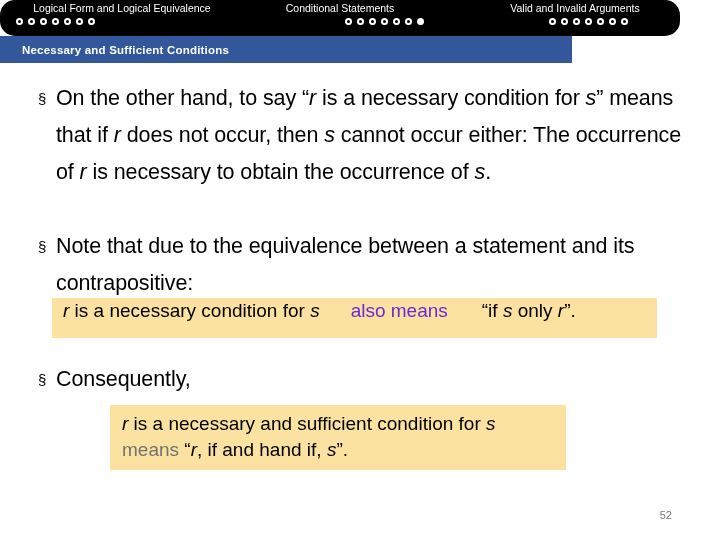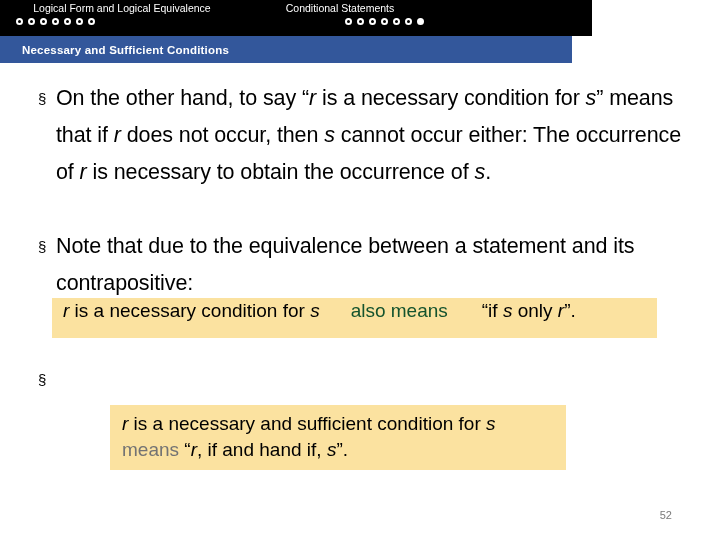--- a/index.html
+++ b/index.html
@@ -13,25 +13,26 @@
     position: relative;
     overflow: hidden;
     font-family: "Liberation Sans", sans-serif;
     color: #000000;
   }
 
   
   #topnav {
     position: absolute;
     left: 0; top: 0;
-    width: 592px;
+    width: 680px;
     height: 36px;
     background: #000000;
     display: flex;
     align-items: flex-start;
+    border-radius: 15px;
   }
   .nav-section {
     position: absolute;
     top: 2px;
     display: flex;
     flex-direction: column;
     align-items: center;
   }
   #nav-sec-0 { left: 4px;   width: 236px; }
   #nav-sec-1 { left: 240px; width: 200px; }
@@ -126,21 +127,21 @@
   #hl-box-1 {
     left: 52px;
     top: 235px;
     width: 605px;
     height: 40px;
     display: flex;
     white-space: nowrap;
   }
   #hl-box-1 .seg { font-size: 19px; line-height: 26px; }
   #hl-box-1 .seg-a { margin-left: 11px; }
-  #hl-box-1 .seg-b { margin-left: 31px; color: #14532d; }
+  #hl-box-1 .seg-b { margin-left: 31px; color: #6d28d9; }
   #hl-box-1 .seg-c { margin-left: 34px; }
 
   #hl-box-2 {
     left: 110px;
     top: 342px;
     width: 456px;
     height: 65px;
     padding: 6px 0 0 12px;
     box-sizing: border-box;
   }
@@ -184,20 +185,32 @@
         <span class="dot"></span>
         <span class="dot"></span>
         <span class="dot"></span>
         <span class="dot"></span>
         <span class="dot"></span>
         <span class="dot"></span>
         <span class="dot filled"></span>
       </div>
   </div>
 
+  <div class="nav-section" id="nav-sec-2">
+    <div class="nav-label">Valid and Invalid Arguments</div>
+    <div class="nav-dots align-right2">
+        <span class="dot"></span>
+        <span class="dot"></span>
+        <span class="dot"></span>
+        <span class="dot"></span>
+        <span class="dot"></span>
+        <span class="dot"></span>
+        <span class="dot"></span>
+      </div>
+  </div>
 
 </div>
 
 <div id="titlebar">
   <div id="titlebar-text">Necessary and Sufficient Conditions</div>
 </div>
 
 <div id="content">
 
   <div class="bullet-block" id="bullet-1">
@@ -205,20 +218,21 @@
     <span class="bullet-text"><span>On the other hand, to say “</span><span class="var">r</span><span> is a necessary condition for </span><span class="var">s</span><span>” means that if </span><span class="var">r</span><span> does not occur, then </span><span class="var">s</span><span> cannot occur either: The occurrence of </span><span class="var">r</span><span> is necessary to obtain the occurrence of </span><span class="var">s</span><span>.</span></span>
   </div>
 
   <div class="bullet-block" id="bullet-2">
     <span class="bullet-mark">§</span>
     <span class="bullet-text"><span>Note that due to the equivalence between a statement and its contrapositive:</span></span>
   </div>
 
   <div class="bullet-block" id="bullet-3">
     <span class="bullet-mark">§</span>
+    <span class="bullet-text"><span>Consequently,</span></span>
   </div>
 
   <div class="hl-box" id="hl-box-1">
     <span class="seg seg-a"><span class="var">r</span><span> is a necessary condition for </span><span class="var">s</span></span>
     <span class="seg seg-b"><span>also means</span></span>
     <span class="seg seg-c"><span>“if </span><span class="var">s</span><span> only </span><span class="var">r</span><span>”.</span></span>
   </div>
 
   <div class="hl-box" id="hl-box-2">
     <div class="line"><span class="var">r</span><span> is a necessary and sufficient condition for </span><span class="var">s</span></div>

